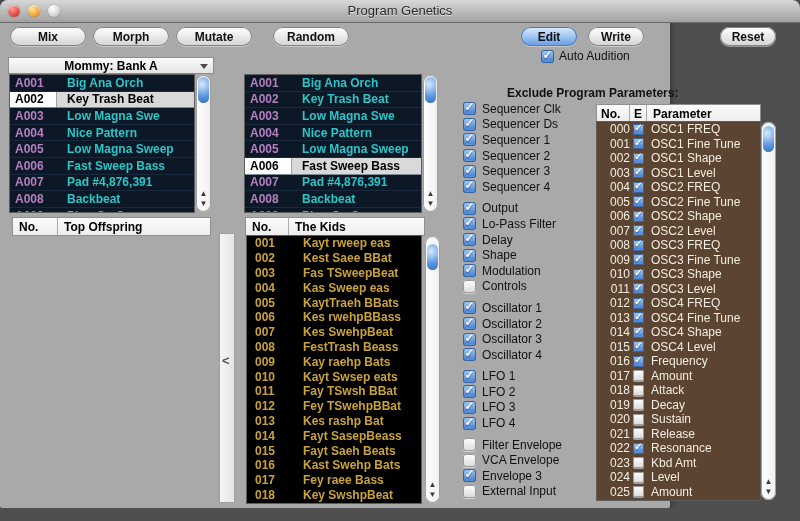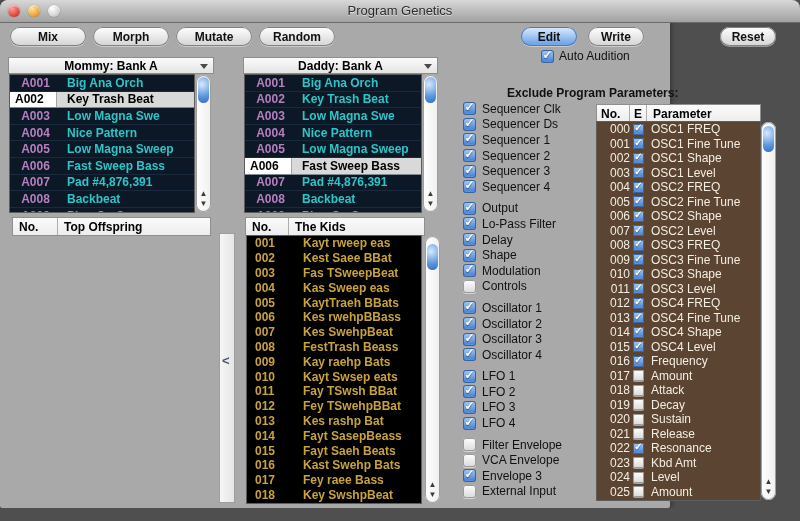--- a/index.html
+++ b/index.html
@@ -20,21 +20,21 @@
   
   .cb{width:13px;height:13px;border-radius:3px;flex:0 0 auto;background:linear-gradient(#ffffff,#d9d9d9);box-shadow:inset 0 0 0 1px #9b9b9b,0 1px 0 rgba(255,255,255,.5);display:inline-flex;align-items:center;justify-content:center;}
   .cb.checked{background:linear-gradient(#a9cdf4,#5089d8 80%,#6b9ce2);box-shadow:inset 0 0 0 1px #37649f;}
   .cb.checked::after{content:"✓";color:#fff;font-size:12px;font-weight:bold;line-height:1;margin-top:-3px;text-shadow:0 1px 1px rgba(0,0,0,.45);}
   .cb.sm{width:11px;height:11px;border-radius:2px;}
   .cb.sm.checked::after{font-size:10px;margin-top:-2px;}
   
   .popup{position:absolute;height:17px;background:linear-gradient(#fdfdfd,#e2e2e2);box-shadow:inset 0 0 0 1px #8d8d8d;display:flex;align-items:center;justify-content:center;font-size:12px;font-weight:bold;color:#000;}
   .popup .tri{position:absolute;right:6px;top:7px;width:0;height:0;border-left:4px solid transparent;border-right:4px solid transparent;border-top:5px solid #4a4a4a;}
   
-  .proglist{position:absolute;background:#0d1826;overflow:hidden;box-shadow:0 0 0 1px #5d5d5d;text-align:center;}
+  .proglist{position:absolute;background:#0d1826;overflow:hidden;box-shadow:0 0 0 1px #5d5d5d;}
   .prog-row{height:16.6px;display:flex;align-items:center;font-size:12px;font-weight:bold;border-bottom:1px solid rgba(40,60,85,.5);box-sizing:border-box;}
   .prog-no{width:41px;padding-left:5px;color:#b57fc0;flex:0 0 auto;}
   .prog-name{padding-left:11px;color:#2cc5c8;white-space:nowrap;}
   .prog-row.selected{background:#d9d9d9;}
   .prog-row.selected .prog-no{background:#fff;color:#000;height:100%;display:flex;align-items:center;box-shadow:1px 0 0 #a5a5a5;}
   .prog-row.selected .prog-name{color:#000;}
   
   .lheader{position:absolute;display:flex;height:17px;box-shadow:0 0 0 1px #8f8f8f;}
   .lh-cell{background:linear-gradient(#fbfbfb,#ededed);border-right:1px solid #adadad;display:flex;align-items:center;padding-left:6px;font-size:12px;font-weight:bold;color:#000;box-sizing:border-box;}
   .lh-cell:last-child{border-right:none;}
@@ -74,21 +74,21 @@
     <div class="titlebar">
       <span class="tl red"></span>
       <span class="tl yellow"></span>
       <span class="tl gray"></span>
       <div class="title">Program Genetics</div>
     </div>
 
     <div class="aquabtn" style="left:10px;top:27px;width:76px;">Mix</div>
     <div class="aquabtn" style="left:93px;top:27px;width:76px;">Morph</div>
     <div class="aquabtn" style="left:176px;top:27px;width:76px;">Mutate</div>
-    <div class="aquabtn" style="left:259px;top:27px;width:76px;">Random</div>
+    <div class="aquabtn" style="left:273px;top:27px;width:76px;">Random</div>
     <div class="aquabtn primary" style="left:521px;top:27px;width:56px;">Edit</div>
     <div class="aquabtn" style="left:588px;top:27px;width:56px;">Write</div>
     <div class="aquabtn" style="left:720px;top:27px;width:56px;">Reset</div>
 
     <div class="auto-aud">
       <span class="cb checked"></span>
       <span>Auto Audition</span>
     </div>
 
     <div class="popup" style="left:8px;top:57px;width:206px;">
@@ -134,24 +134,20 @@
         </div>
       </div>
     <div class="scrollbar" style="left:196px;top:75px;height:137px;">
       <div class="sb-thumb"></div>
       <div class="sb-arrows">
           <span>▲</span>
           <span>▼</span>
         </div>
     </div>
 
-    <div class="popup" style="left:243px;top:57px;width:195px;">
-      <span>Daddy: Bank A</span>
-      <span class="tri"></span>
-    </div>
     <div class="proglist" style="left:245px;top:75px;width:176px;height:137px;" id="daddy-list">
         <div class="prog-row">
           <span class="prog-no">A001</span>
           <span class="prog-name">Big Ana Orch</span>
         </div>
         <div class="prog-row">
           <span class="prog-no">A002</span>
           <span class="prog-name">Key Trash Beat</span>
         </div>
         <div class="prog-row">

